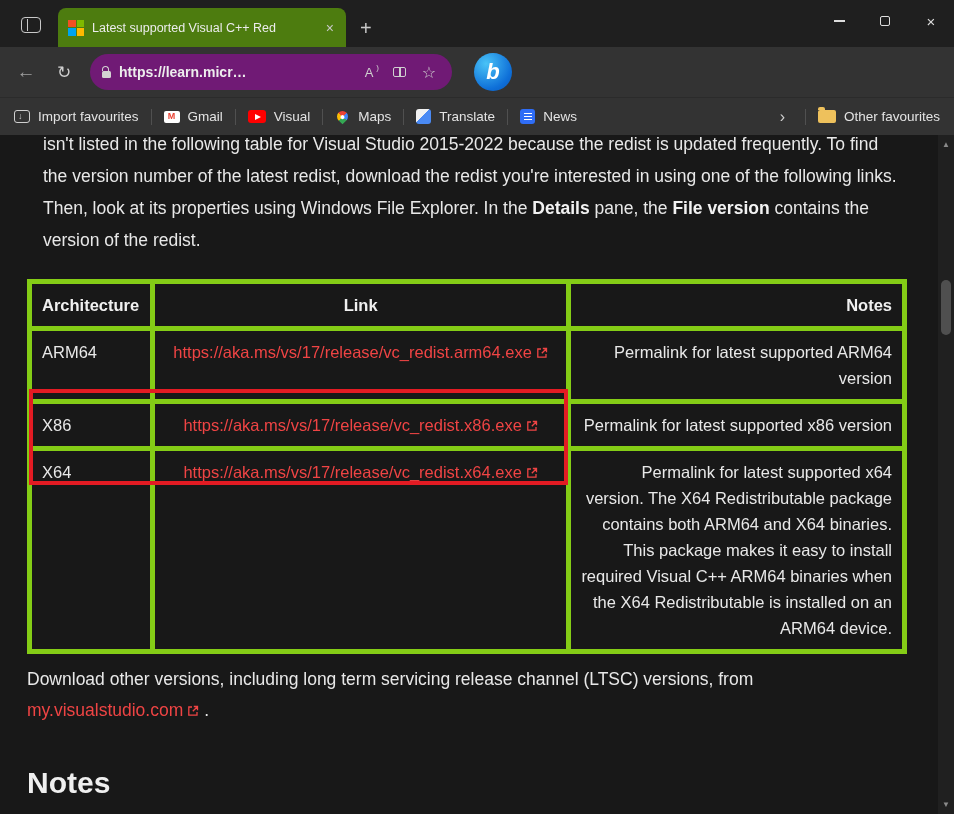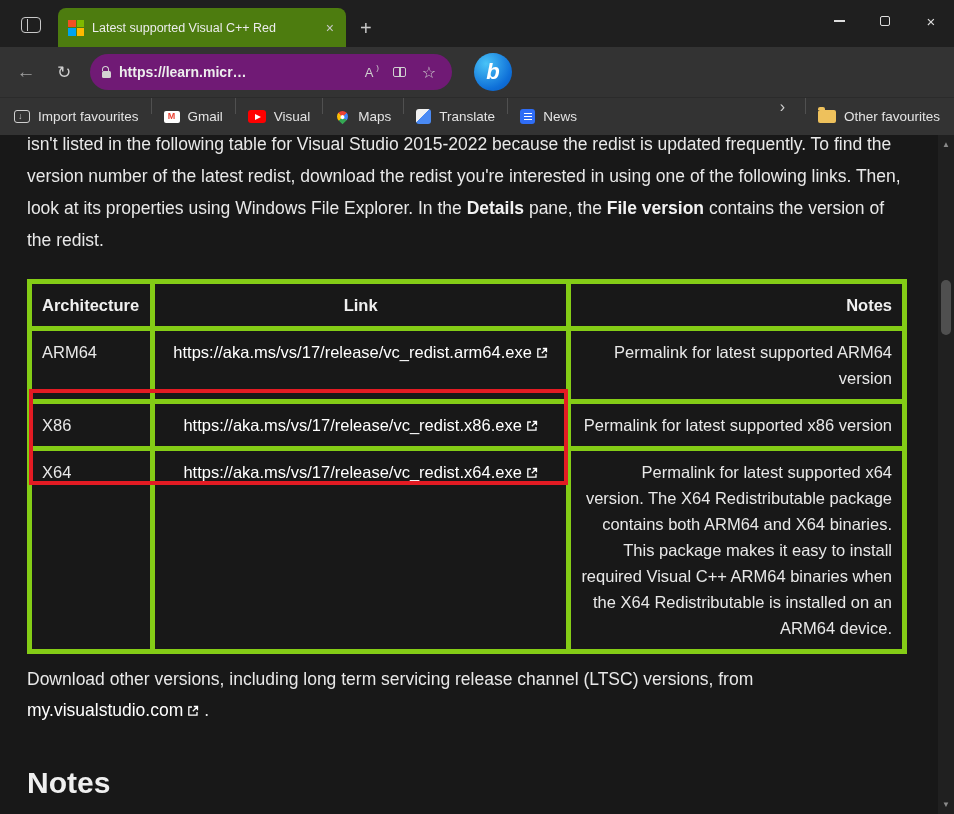--- a/index.html
+++ b/index.html
@@ -50,21 +50,21 @@
   .split::after{content:'';position:absolute;left:49%;top:0;bottom:0;width:1.6px;background:#cfcfcf;}
   .avatar{width:22px;height:22px;border-radius:50%;background:#8f8f8f;position:relative;overflow:hidden;}
   .avatar::before{content:'';position:absolute;width:8px;height:8px;border-radius:50%;background:#dcdcdc;left:7px;top:3px;}
   .avatar::after{content:'';position:absolute;width:14px;height:8px;border-radius:7px 7px 0 0;background:#dcdcdc;left:4px;bottom:-1px;}
   .more{color:#dcdcdc;font-size:15px;letter-spacing:1px;}
   .bing{width:38px;height:38px;border-radius:50%;margin-left:12px;flex:0 0 auto;
     background:radial-gradient(circle at 32% 28%,#49c3f7,#0e6fd8 68%,#0a57b8);
     color:#fff;font-weight:bold;font-style:italic;font-size:22px;display:grid;place-items:center;}
 
   
-  .favbar{height:38px;flex:0 0 38px;background:#333;display:flex;padding:0 14px;font-size:13.5px;color:#e3e3e3;border-top:1px solid #2b2b2b;}
+  .favbar{height:38px;flex:0 0 38px;background:#333;display:flex;align-items:center;padding:0 14px;font-size:13.5px;color:#e3e3e3;border-top:1px solid #2b2b2b;}
   .fav{display:flex;align-items:center;gap:8px;white-space:nowrap;}
   .sep{width:1px;height:16px;background:#505050;margin:0 12px;flex:0 0 auto;}
   .fi{flex:0 0 auto;display:block;}
   .imp{width:16px;height:13px;border:1.5px solid #cfcfcf;border-radius:3px;position:relative;}
   .imp::after{content:'↓';position:absolute;font-size:9px;line-height:1;color:#cfcfcf;left:3px;top:1px;}
   .gmail{width:16px;height:12px;background:#fff;border-radius:2px;display:grid;place-items:center;}
   .gmail::before{content:'M';color:#ea4335;font-size:9px;font-weight:bold;line-height:1;}
   .yt{width:18px;height:13px;background:#f00;border-radius:3px;position:relative;}
   .yt::after{content:'';position:absolute;left:7px;top:3.5px;border-left:6px solid #fff;border-top:3px solid transparent;border-bottom:3px solid transparent;}
   .pin{width:11px;height:11px;border-radius:50% 50% 0 50%;transform:rotate(45deg);
@@ -74,30 +74,30 @@
   .news{width:15px;height:15px;border-radius:3px;background:#2f6df6;display:grid;place-items:center;}
   .news::before{content:'';width:8px;height:7px;
     background:linear-gradient(#fff 0 1.3px,transparent 1.3px 2.8px,#fff 2.8px 4.1px,transparent 4.1px 5.6px,#fff 5.6px 7px);}
   .chev{margin-left:auto;color:#cfcfcf;font-size:16px;padding:0 8px;}
   .folder{width:18px;height:13px;background:#eec15c;border-radius:2px;position:relative;}
   .folder::before{content:'';position:absolute;top:-3px;left:0;width:7px;height:3px;background:#eec15c;border-radius:2px 2px 0 0;}
 
   
   .content{flex:1;position:relative;background:#181818;overflow:hidden;}
   .page{width:880px;margin-left:27px;color:#e8e8e8;}
-  .intro{font-size:17.5px;line-height:32px;margin:-7px 0 0 0;}
+  .intro{font-size:17.5px;line-height:32px;margin:-7px 0 0 16px;}
   .intro b{font-weight:700;color:#f2f2f2;}
   .table-wrap{position:relative;margin-top:23px;}
   table{width:880px;border-collapse:collapse;font-size:16.5px;}
   th,td{border:5px solid #84cc16;padding:8px 10px;line-height:26px;vertical-align:top;}
   th{font-weight:700;color:#f0f0f0;}
   .c-arch{width:123px;text-align:left;}
   .c-link{width:417px;text-align:center;}
   .c-notes{width:340px;text-align:right;}
-  a{color:#ffffff;text-decoration:none;}
+  a{color:#ef4444;text-decoration:none;}
   .ext-link-icon{margin-left:4px;vertical-align:-1px;}
   .red-box{position:absolute;left:2px;top:110px;width:539px;height:96px;border:4px solid #e31b23;pointer-events:none;z-index:2;}
   .download{font-size:17.5px;line-height:31px;margin:10px 0 0;}
   .notes-h{font-size:30px;font-weight:700;color:#efefef;margin:40px 0 0;}
 
   
   .scrollbar{position:absolute;top:0;right:0;bottom:0;width:16px;background:#202020;}
   .sb-up{position:absolute;top:5px;left:0;right:0;text-align:center;font-size:8px;color:#8a8a8a;}
   .sb-down{position:absolute;bottom:5px;left:0;right:0;text-align:center;font-size:8px;color:#8a8a8a;}
   .sb-thumb{position:absolute;top:145px;left:3px;width:10px;height:55px;background:#4f4f4f;border-radius:5px;}

